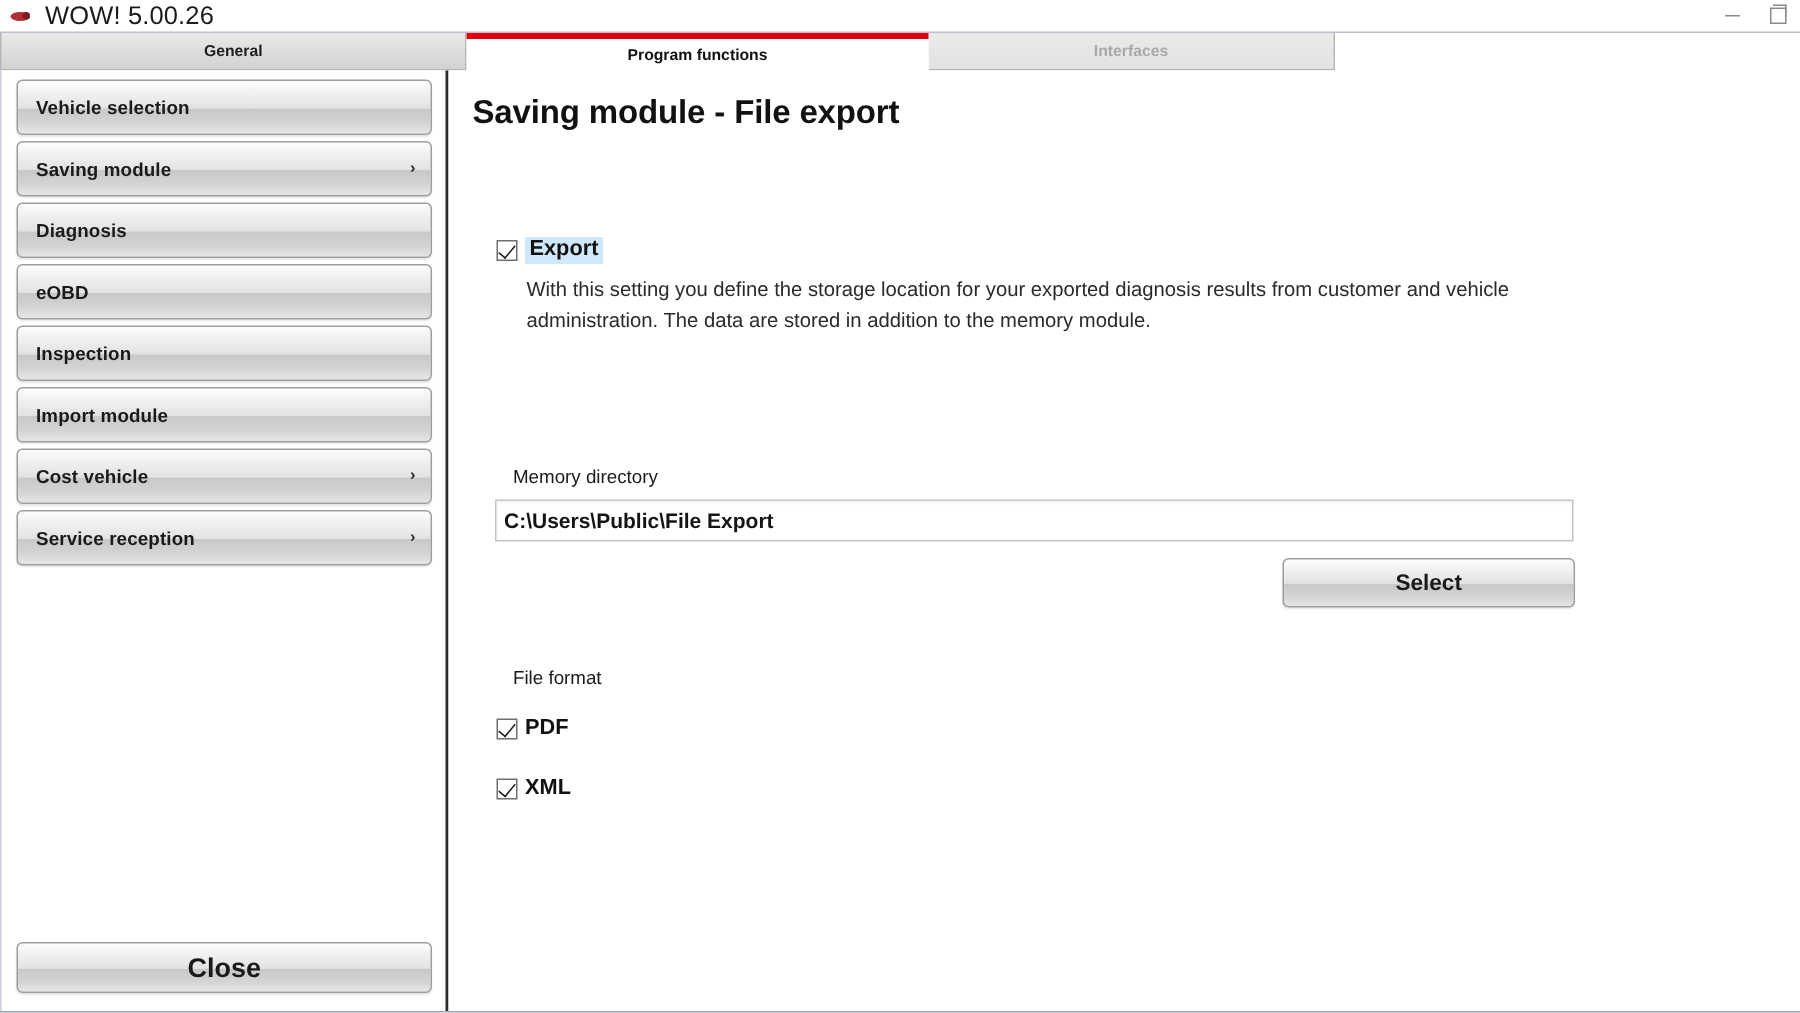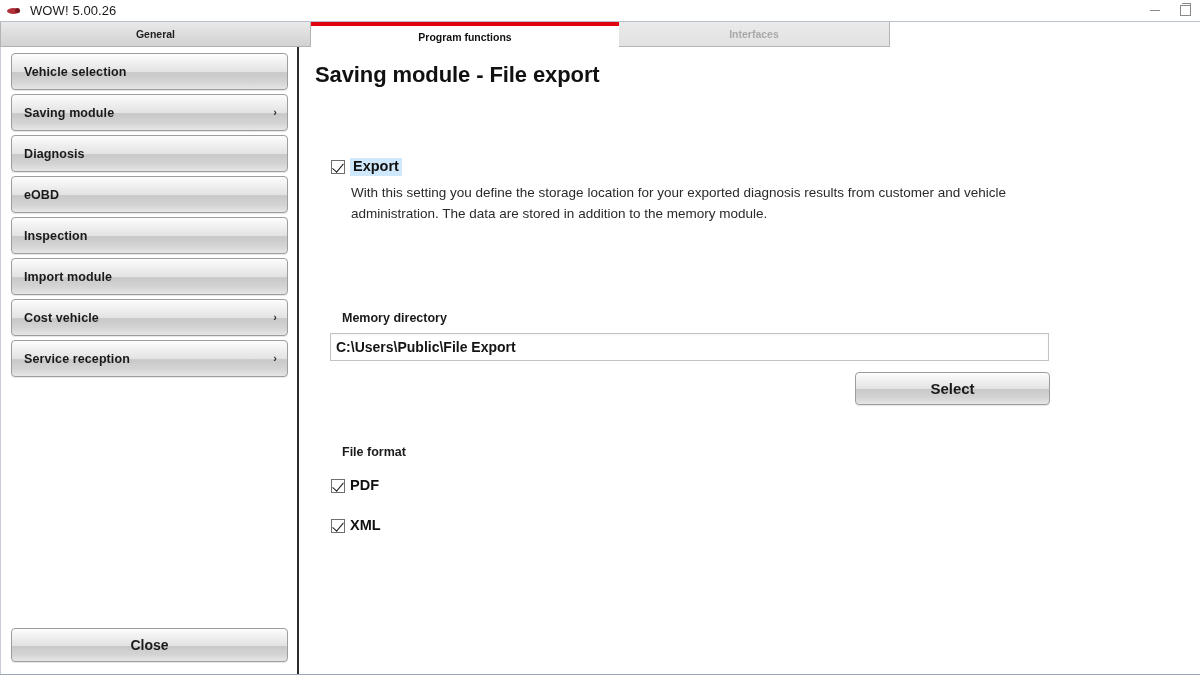--- a/index.html
+++ b/index.html
@@ -43,21 +43,21 @@
   }
   .titlebar-icon::after {
     content: "";
     position: absolute;
     left: 9px; top: 5px;
     width: 5px; height: 5px;
     border-radius: 50%;
     background: #7c1a22;
   }
   .titlebar-title {
-    font-size: 13px;
+    font-size: 17px;
     color: #1b1b1b;
     letter-spacing: 0.1px;
     white-space: nowrap;
   }
   .window-controls {
     position: absolute;
     right: 0; top: 0;
     height: 21px;
     display: flex;
     align-items: center;
@@ -210,21 +210,21 @@
   }
   .close-btn {
     position: absolute;
     left: 10px;
     top: 581px;
     width: 277px;
     height: 34px;
     display: flex;
     align-items: center;
     justify-content: center;
-    font-size: 14px;
+    font-size: 18px;
     font-weight: bold;
   }
 
   
   .main {
     position: absolute;
     left: 299px;
     top: 0;
     width: 901px;
     height: 627px;
@@ -283,21 +283,21 @@
     top: 135px;
     width: 706px;
     font-size: 13.5px;
     line-height: 21px;
     color: #2a2a2a;
   }
 
   .field-label {
     position: absolute;
     font-size: 12.5px;
-    font-weight: bold;
+    font-weight: normal;
     color: #1a1a1a;
     padding-left: 11px;
   }
   #memdir-label { left: 32px; top: 264px; }
   #fileformat-label { left: 32px; top: 398px; }
 
   .text-input {
     position: absolute;
     left: 31px;
     top: 286px;

